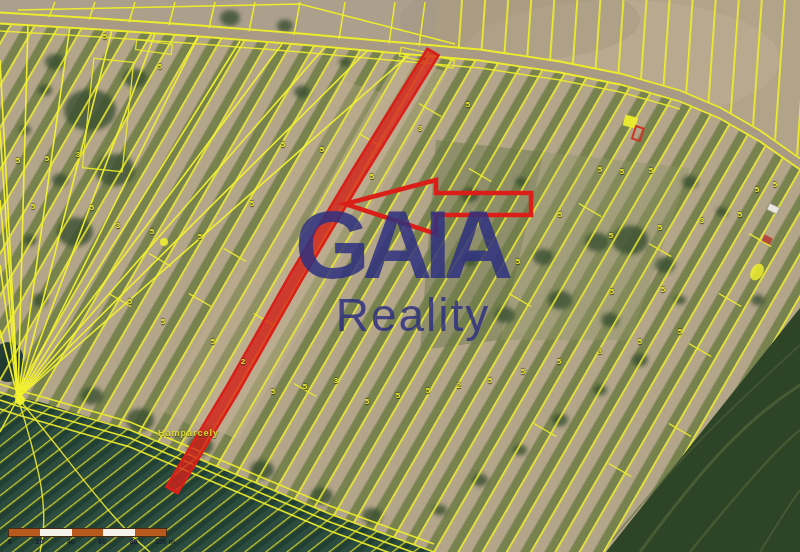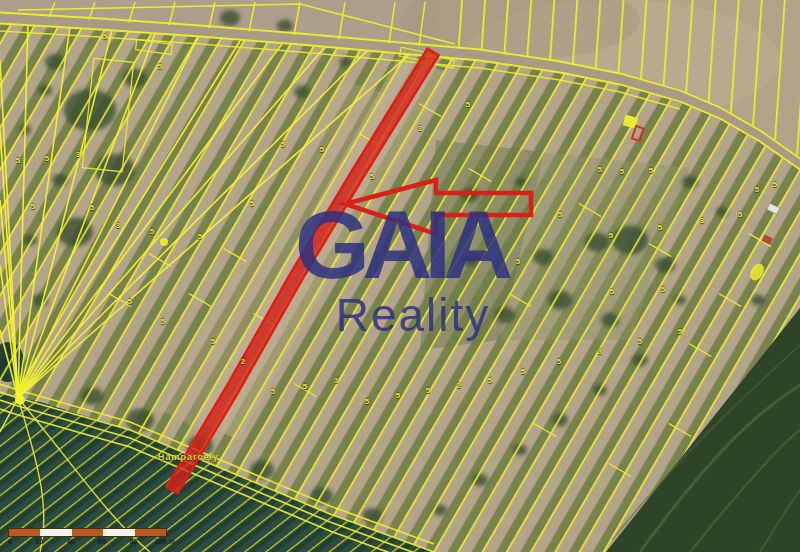--- a/index.html
+++ b/index.html
@@ -16,21 +16,21 @@
   .segs{display:flex;height:7px;width:157px;border:1px solid #4a2a10;}
   .segs div{flex:1 0 auto;height:100%;}
   .slabels{position:relative;height:10px;width:160px;font-size:7px;
            color:rgba(18,26,46,.95);font-weight:bold;}
   .slabels span{position:absolute;top:1px;transform:translateX(-50%);white-space:nowrap;}
   
   .pnums span{position:absolute;font-size:8px;font-weight:bold;color:#f0ee30;
       text-shadow:0 1px 1px rgba(40,40,20,.9), 0 -1px 1px rgba(40,40,20,.6);
       transform:translate(-50%,-50%);z-index:20;}
   .place{position:absolute;left:158px;top:428px;font-size:9px;font-weight:bold;
-      color:#ded92e;text-shadow:0 1px 1px rgba(40,40,20,.8);z-index:21;letter-spacing:1px;margin-top:24px;}
+      color:#ded92e;text-shadow:0 1px 1px rgba(40,40,20,.8);z-index:21;letter-spacing:1px;}
 </style>
 </head>
 <body>
 
 <div class="stage">
 
   <svg width="800" height="552" viewBox="0 0 800 552">
     <defs>
       <filter id="blur2">
           <feGaussianBlur stdDeviation="2.2"></feGaussianBlur>

